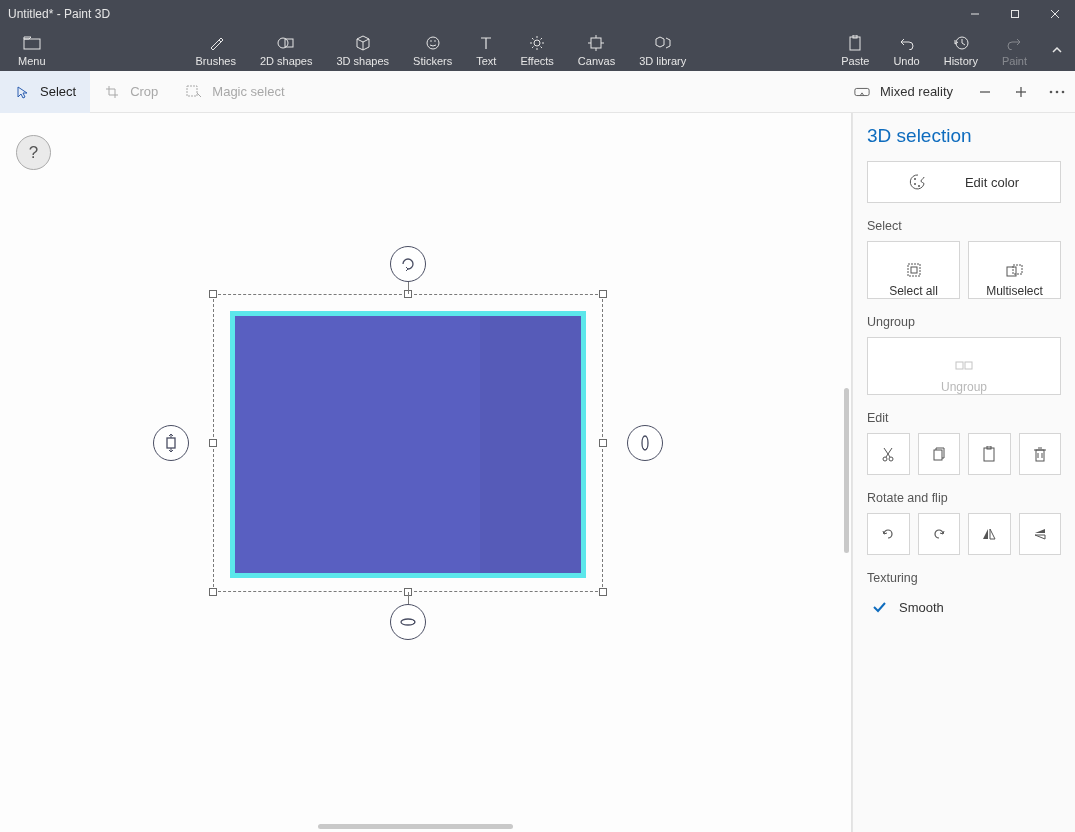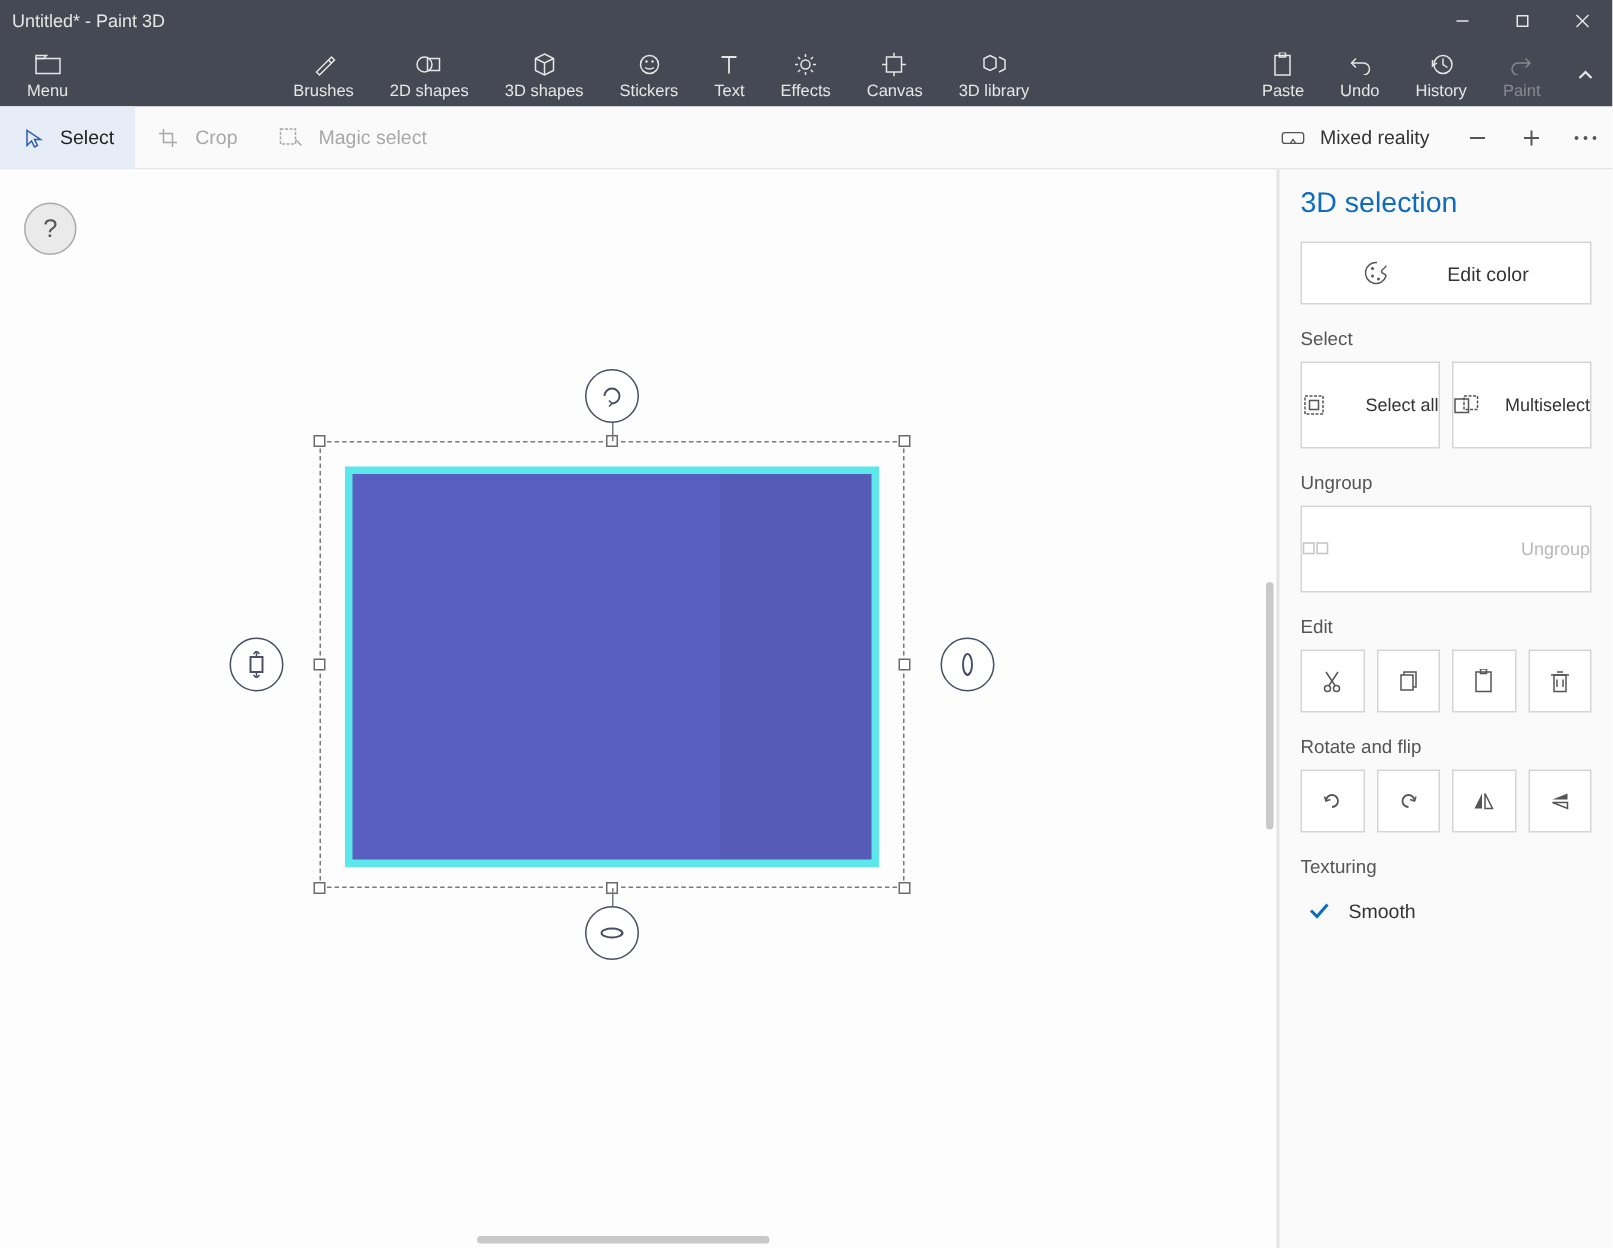--- a/index.html
+++ b/index.html
@@ -56,21 +56,21 @@
   .highlight { position:absolute; inset:0; background:#5ce7eb; }
   .cube-front { position:absolute; left:5px; top:5px; width:245px; height:257px; background:#595fc1; }
   .cube-side  { position:absolute; left:250px; top:5px; width:101px; height:257px; background:#565bb8; }
 
   
   .panel { width:223px; background:#fafafa; padding:12px 14px; overflow:auto; border-left:1px solid #e5e5e5; }
   .panel h1 { font-size:19px; font-weight:400; color:#0e6cbe; margin-bottom:14px; }
   .panel .bigbtn { width:100%; height:42px; border:1px solid #d5d5d5; background:#fff; display:flex; align-items:center; justify-content:center; gap:38px; font-size:13px; cursor:pointer; color:#333; }
   .panel .section-label { font-size:12.5px; color:#555; margin:16px 0 8px; }
   .btn-row { display:flex; gap:8px; }
-  .sqbtn { flex:1; height:58px; border:1px solid #d5d5d5; background:#fff; display:flex; flex-direction:row; align-items:center; justify-content:space-between; font-size:12px; gap:6px; cursor:pointer; color:#333; }
+  .sqbtn { flex:1; height:58px; border:1px solid #d5d5d5; background:#fff; display:flex; flex-direction:column; align-items:center; justify-content:flex-end; font-size:12px; gap:6px; cursor:pointer; color:#333; }
   .sqbtn.dis { color:#b8b8b8; }
   .iconbtn { flex:1; height:42px; border:1px solid #d5d5d5; background:#fff; display:flex; align-items:center; justify-content:center; cursor:pointer; }
   .check-row { display:flex; align-items:center; gap:12px; font-size:13px; padding:6px 4px; color:#333; }
   .check { width:16px; height:16px; display:flex; align-items:center; justify-content:center; color:#0e6cbe; }
 
   svg { display:block; }
 </style>
 </head>
 <body>
 

